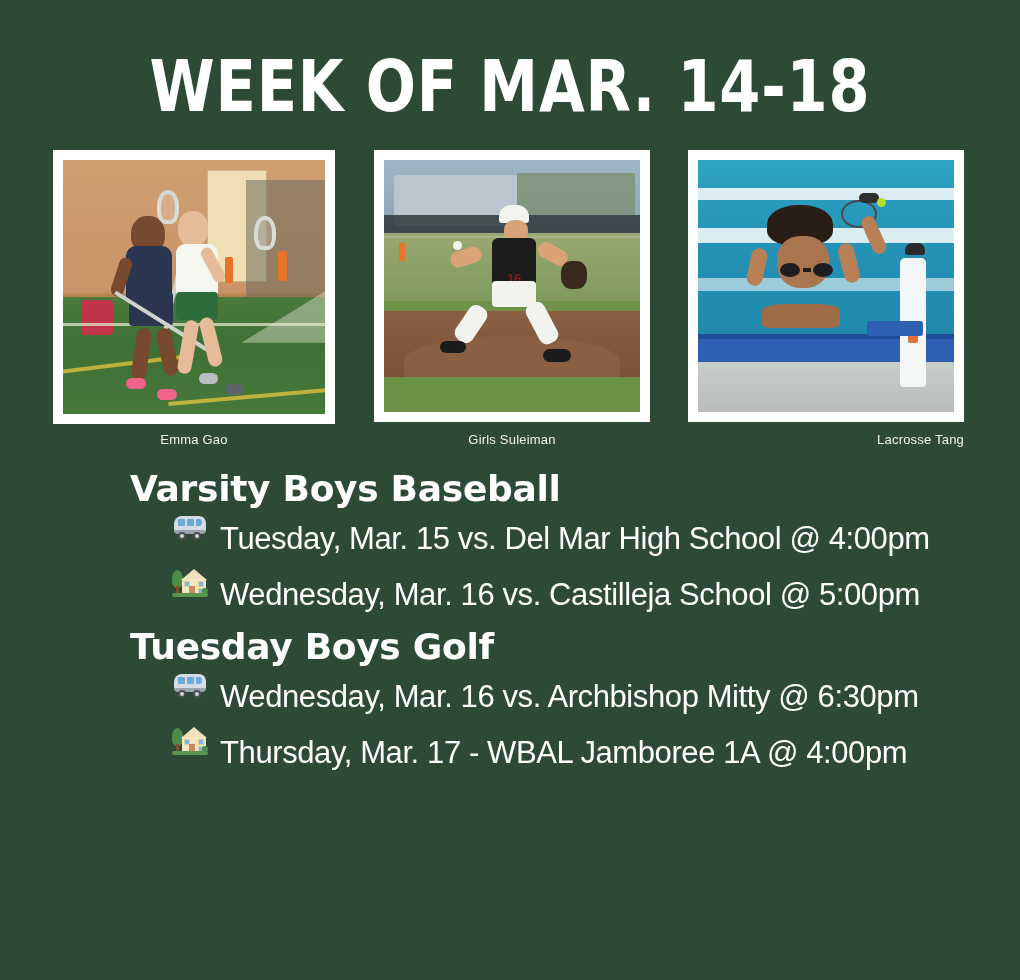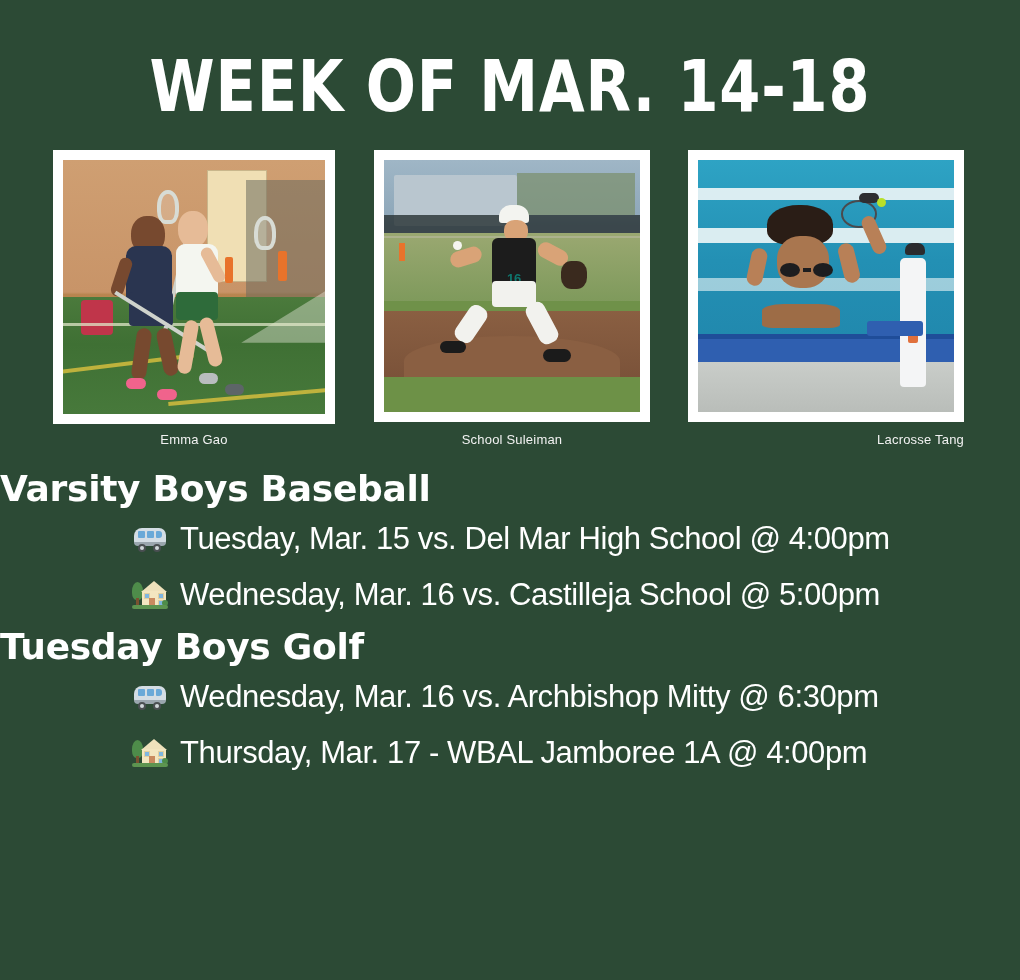--- a/index.html
+++ b/index.html
@@ -104,21 +104,21 @@
   .bb-grass1 { position:absolute; left:0; right:0; top:29%; height:27%; background:linear-gradient(#9aa871, #7f9a5c); }
   .bb-grass2 { position:absolute; left:0; right:0; top:56%; height:12%; background:#6f9149; }
   .bb-dirt { position:absolute; left:0; right:0; top:60%; height:28%; background:linear-gradient(#8a5f42, #7a5239); }
   .bb-grass3 { position:absolute; left:0; right:0; bottom:0; height:14%; background:#6d9147; }
   .bb-mound { position:absolute; left:8%; right:8%; top:70%; height:20%; background:#8a5f42; border-radius:50% 50% 10% 10%; }
   .bb-fence { position:absolute; left:0; right:0; top:30%; height:2px; background:#b9b9a0; opacity:.6; }
   .bb-jersey { position:absolute; background:#1c1c1c; }
   .bb-pants { position:absolute; background:#f2f2ee; }
   .bb-glove { position:absolute; background:#3a2a1e; border-radius:40%; }
   .bb-num {
-    position:absolute; color:#0f766e; font-family:"Liberation Sans", sans-serif;
+    position:absolute; color:#7f1d1d; font-family:"Liberation Sans", sans-serif;
     font-weight:bold; font-size:13px;
   }
 
   
   .sw-water { position:absolute; inset:0; background:linear-gradient(#2ea3c4, #2390b4 40%, #1f82a8); }
   .sw-lane { position:absolute; left:0; right:0; background:#eef6f7; opacity:.9; }
   .sw-deck { position:absolute; left:0; right:0; bottom:0; height:20%; background:linear-gradient(#c9cdc9, #b9bdb9); }
   .sw-edge { position:absolute; left:0; right:0; bottom:20%; height:9%; background:#2f5fb0; }
   .sw-edge2 { position:absolute; left:0; right:0; bottom:27%; height:4%; background:#1f4d99; }
   .sw-hair { position:absolute; background:#2a1d16; border-radius:48% 48% 35% 35%; }
@@ -133,25 +133,27 @@
   
   .events { position:absolute; left:0; top:466px; width:1020px; }
   .event { position:relative; margin-bottom:2px; }
   .event-title {
     color:#ffffff;
     font-family:"DejaVu Sans", sans-serif;
     font-weight:bold;
     font-size:36px;
     letter-spacing:-0.3px;
     line-height:46px;
+    padding-left:130px;
   }
   .event-detail {
-    display:flex; align-items:center; gap:12px;
+    display:flex; gap:12px;
     padding-left:132px;
     line-height:54px;
+    margin-left:40px;
   }
   .event-detail .text {
     color:#ffffff;
     font-family:"Liberation Sans", sans-serif;
     font-size:31px;
     letter-spacing:-0.4px;
     white-space:nowrap;
   }
 
   
@@ -258,21 +260,21 @@
         <div style="position:absolute;left:63%;top:31%;width:16px;height:32px;background:#d9a377;border-radius:8px;transform:rotate(-62deg);"></div>
         <div class="bb-glove" style="left:69%;top:40%;width:26px;height:28px;"></div>
         <div class="bb-pants" style="left:42%;top:48%;width:44px;height:26px;border-radius:4px;"></div>
         <div class="bb-pants" style="left:30%;top:57%;width:20px;height:40px;border-radius:8px;transform:rotate(34deg);"></div>
         <div class="bb-pants" style="left:58%;top:56%;width:20px;height:44px;border-radius:8px;transform:rotate(-28deg);"></div>
         <div style="position:absolute;left:22%;top:72%;width:26px;height:12px;background:#1b1b1b;border-radius:7px;"></div>
         <div style="position:absolute;left:62%;top:75%;width:28px;height:13px;background:#1b1b1b;border-radius:7px;"></div>
         <div style="position:absolute;left:27%;top:32%;width:9px;height:9px;background:#f5f5f0;border-radius:50%;"></div>
       </div>
     </div>
-    <div class="caption" id="cap2">School Suleiman</div>
+    <div class="caption" id="cap2">Girls Suleiman</div>
 
     <div class="photo-card" id="card3">
       <div class="photo">
         <div class="sw-water"></div>
         <div class="sw-lane" style="top:11%;height:5%;"></div>
         <div class="sw-lane" style="top:27%;height:6%;"></div>
         <div class="sw-lane" style="top:47%;height:5%;opacity:.6;"></div>
         <div class="sw-edge2"></div>
         <div class="sw-edge"></div>
         <div class="sw-deck"></div>

